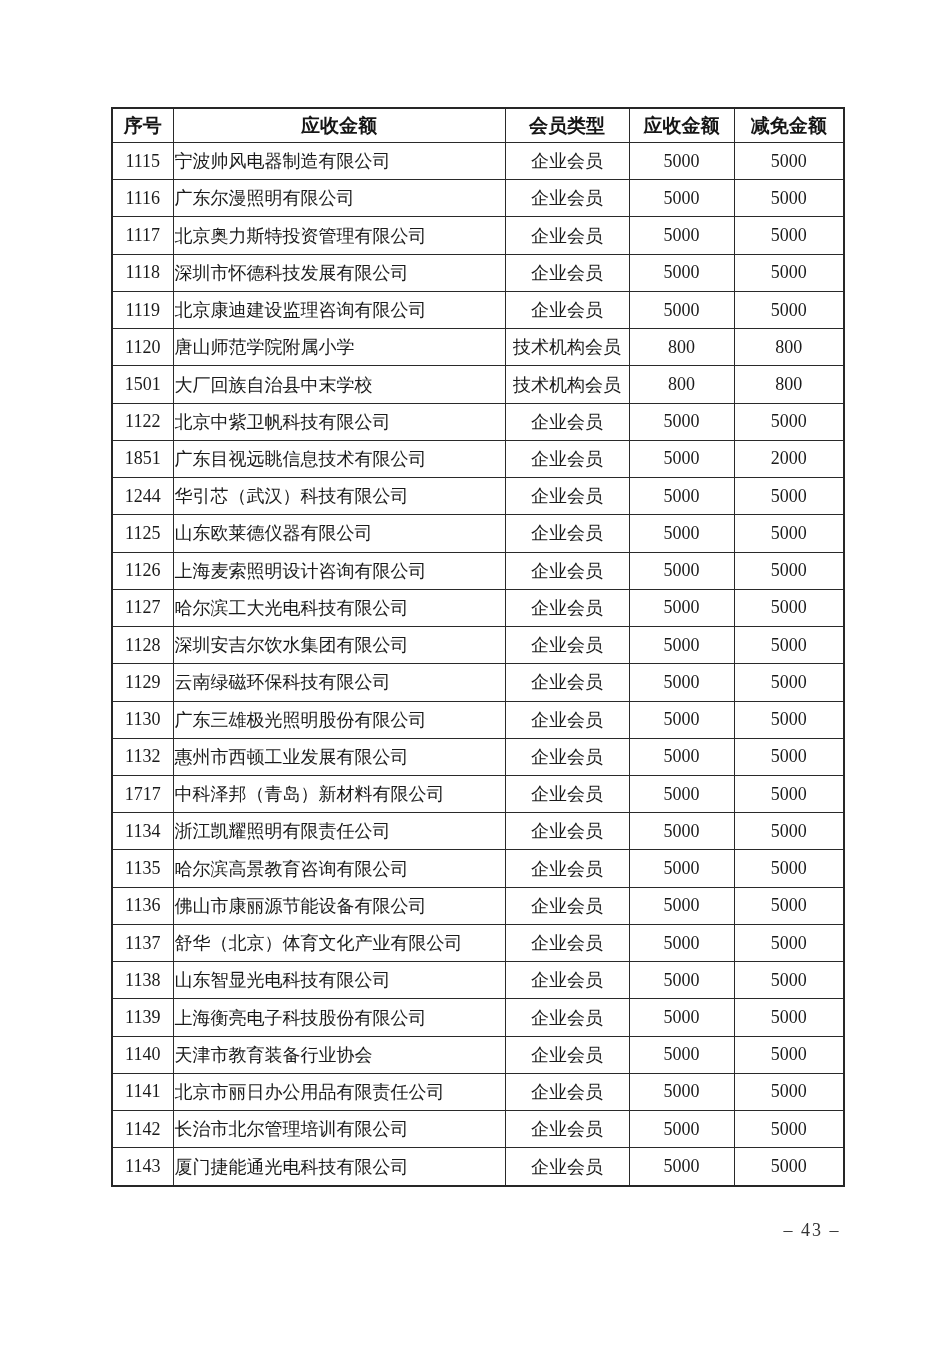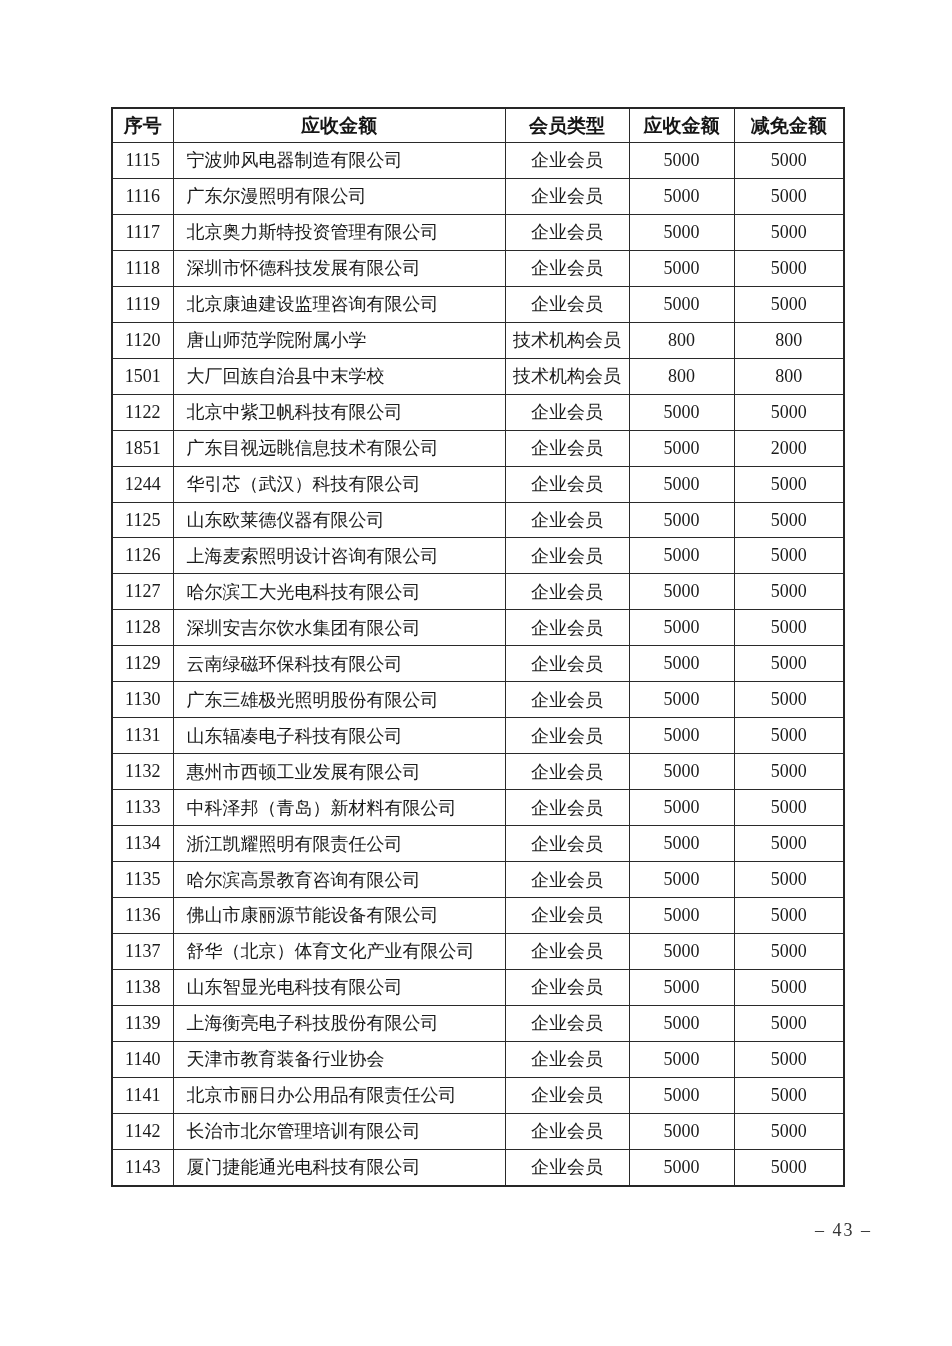--- a/index.html
+++ b/index.html
@@ -41,28 +41,28 @@
     height: 33px;
   }
   table.member-table td {
     font-family: "Liberation Serif", "DejaVu Serif", serif;
     font-size: 18px;
     color: #1a1a1a;
     text-align: center;
   }
   table.member-table td.col-1 {
     text-align: left;
-    padding-left: 13px;
+    padding-left: 1px;
   }
   .page-number {
     position: absolute;
     left: 752px;
     top: 1220px;
     width: 120px;
-    text-align: right;
+    text-align: center;
     font-family: "Liberation Serif", "DejaVu Serif", serif;
     font-size: 18px;
     color: #333333;
     letter-spacing: 2px;
   }
 </style>
 </head>
 <body>
 
 <div class="sheet">
@@ -191,35 +191,28 @@
           <td class="col-4">5000</td>
         </tr>
         <tr>
           <td class="col-0">1130</td>
           <td class="col-1">广东三雄极光照明股份有限公司</td>
           <td class="col-2">企业会员</td>
           <td class="col-3">5000</td>
           <td class="col-4">5000</td>
         </tr>
         <tr>
-          <td class="col-0">1131</td>
-          <td class="col-1">山东辐凑电子科技有限公司</td>
-          <td class="col-2">企业会员</td>
-          <td class="col-3">5000</td>
-          <td class="col-4">5000</td>
-        </tr>
-        <tr>
           <td class="col-0">1132</td>
           <td class="col-1">惠州市西顿工业发展有限公司</td>
           <td class="col-2">企业会员</td>
           <td class="col-3">5000</td>
           <td class="col-4">5000</td>
         </tr>
         <tr>
-          <td class="col-0">1133</td>
+          <td class="col-0">1717</td>
           <td class="col-1">中科泽邦（青岛）新材料有限公司</td>
           <td class="col-2">企业会员</td>
           <td class="col-3">5000</td>
           <td class="col-4">5000</td>
         </tr>
         <tr>
           <td class="col-0">1134</td>
           <td class="col-1">浙江凯耀照明有限责任公司</td>
           <td class="col-2">企业会员</td>
           <td class="col-3">5000</td>

